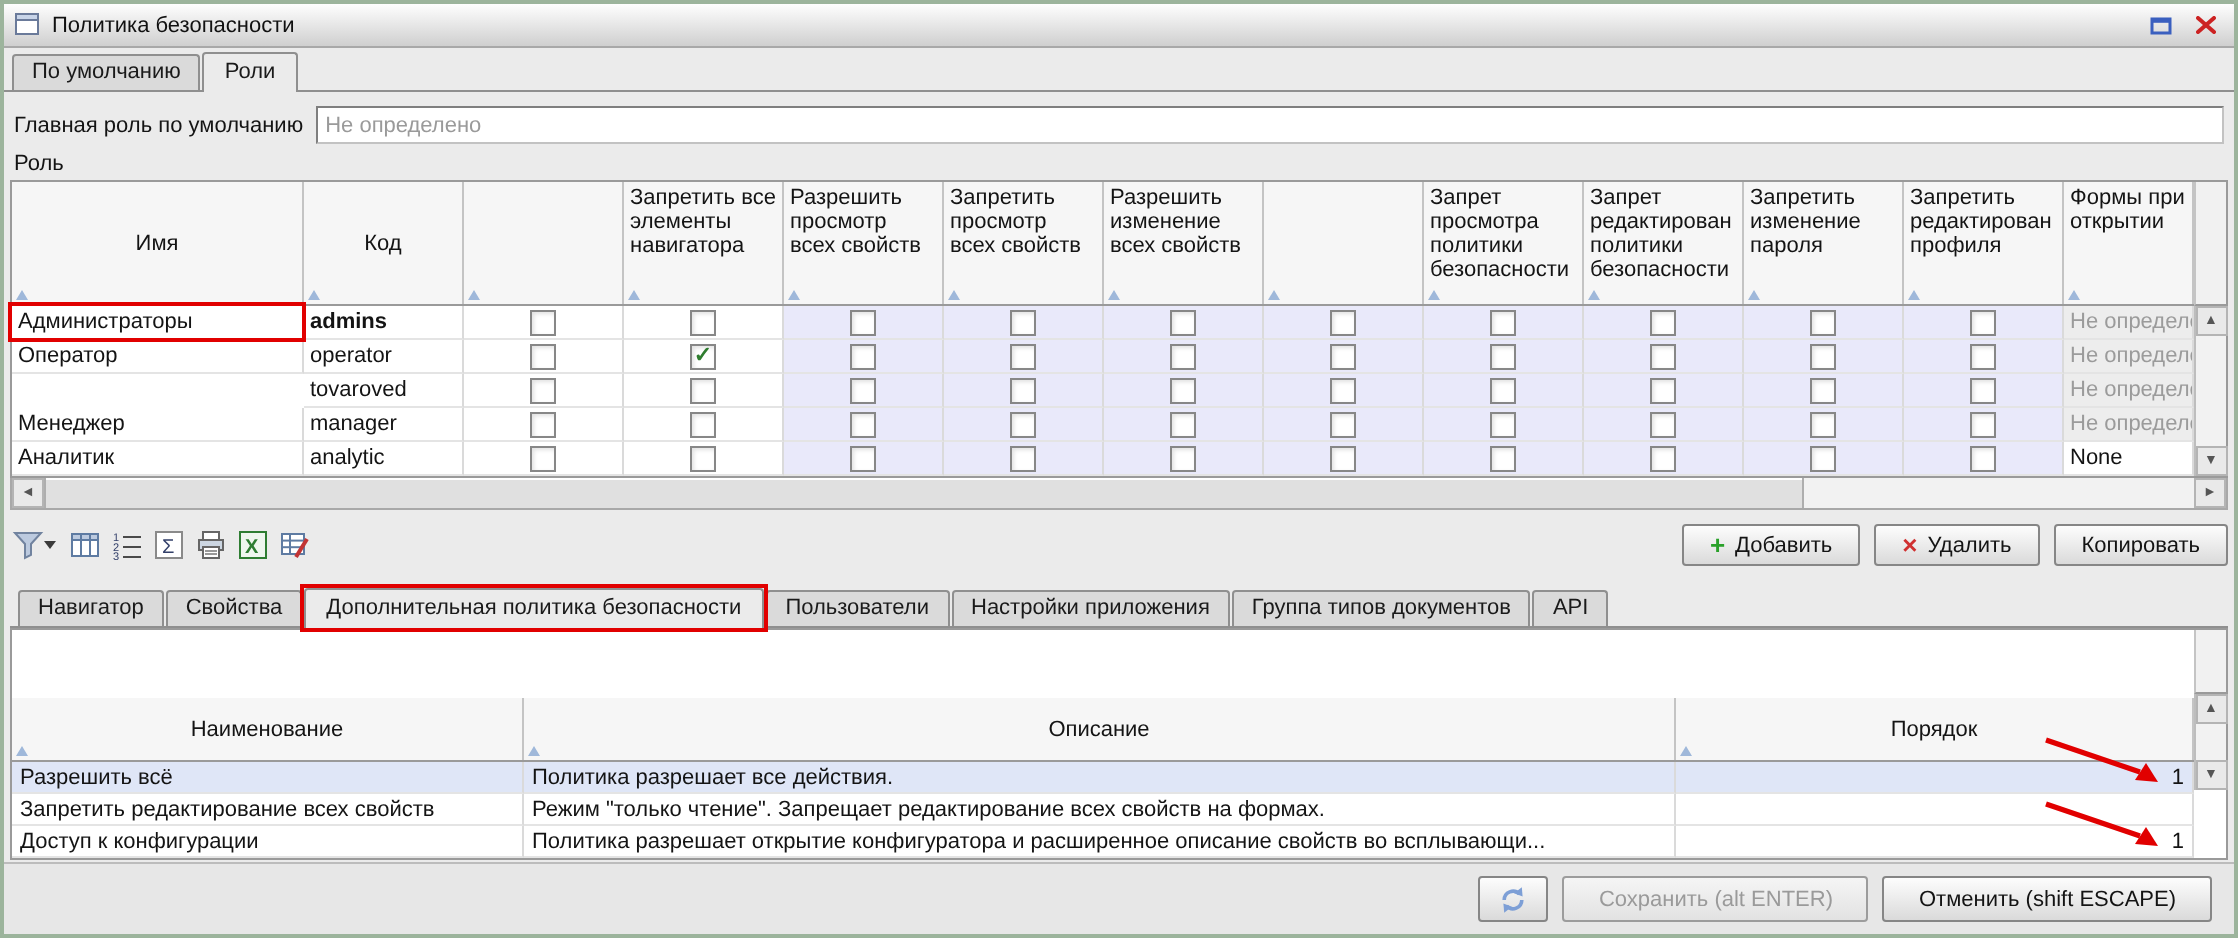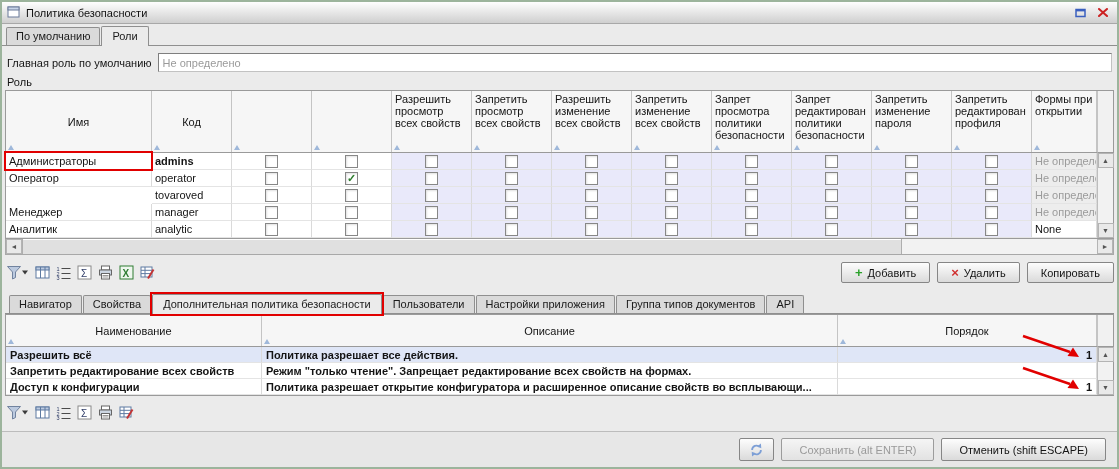--- a/index.html
+++ b/index.html
@@ -78,24 +78,24 @@
 .tspacer{flex:1;}
 .btn{height:21px;font-size:11px;color:#141414;border:1px solid #868686;border-radius:2px;
   background:linear-gradient(#fdfdfd,#dadada);display:inline-flex;align-items:center;justify-content:center;
   gap:5px;padding:0 13px;margin-left:7px;font-family:"Liberation Sans",sans-serif;}
 .btn-ic{font-weight:bold;font-size:13px;line-height:1;}
 .plus{color:var(--add-accent);}
 .cross{color:var(--delete-accent);}
 
 
 .policy-grid{position:relative;width:1109px;border:1px solid #9a9a9a;background:#fff;}
-.pt-header{display:flex;width:1091px;height:32px;border-bottom:1px solid #9a9a9a;}
+.pt-header{display:flex;width:1091px;height:32px;border-bottom:1px solid #9a9a9a;margin-top:34px;}
 .prow{display:flex;width:1091px;height:16px;}
 .pcell{font-size:11px;display:flex;align-items:center;padding:0 4px;border-right:1px solid #dadada;
-  border-bottom:1px solid #e4e4e4;background:#fff;white-space:nowrap;overflow:hidden;font-weight:bold;}
+  border-bottom:1px solid #e4e4e4;background:#fff;white-space:nowrap;overflow:hidden;}
 .prow.selected .pcell{background:var(--selection);}
 .pcell.order{justify-content:flex-end;position:relative;overflow:visible;}
 .order-val{position:relative;z-index:2;}
 .annot-arrow{position:absolute;right:12px;top:-14px;width:64px;height:28px;pointer-events:none;z-index:10;}
 .pcorner{position:absolute;top:0;right:0;width:16px;height:32px;background:#f1f1f1;
   border-left:1px solid #c4c4c4;border-bottom:1px solid #9a9a9a;}
 
 
 .footer{position:absolute;left:0;right:0;bottom:0;height:36px;display:flex;align-items:center;
   justify-content:flex-end;padding:0 11px;border-top:1px solid #bcbcbc;background:#e7e7e7;}
@@ -148,25 +148,25 @@
       <div class="rt-header" id="rtHeader">
           <div class="hcell hcenter" style="width: 146px;">
             <span class="hlabel">Имя</span>
             <span class="sort-mark"></span>
           </div>
           <div class="hcell hcenter" style="width: 80px;">
             <span class="hlabel">Код</span>
             <span class="sort-mark"></span>
           </div>
           <div class="hcell" style="width: 80px;"><span class="sort-mark"></span></div>
-          <div class="hcell" style="width: 80px;"><span class="sort-mark"></span></div>
+          <div class="hcell" style="width: 80px;"><span class="hlabel">Запретить все элементы навигатора</span><span class="sort-mark"></span></div>
           <div class="hcell" style="width: 80px;"><span class="hlabel">Разрешить просмотр всех свойств</span><span class="sort-mark"></span></div>
           <div class="hcell" style="width: 80px;"><span class="hlabel">Запретить просмотр всех свойств</span><span class="sort-mark"></span></div>
           <div class="hcell" style="width: 80px;"><span class="hlabel">Разрешить изменение всех свойств</span><span class="sort-mark"></span></div>
-          <div class="hcell" style="width: 80px;"><span class="hlabel">Запретить изменение всех свойств</span><span class="sort-mark"></span></div>
+          <div class="hcell" style="width: 80px;"><span class="sort-mark"></span></div>
           <div class="hcell" style="width: 80px;"><span class="hlabel">Запрет просмотра политики безопасности</span><span class="sort-mark"></span></div>
           <div class="hcell" style="width: 80px;"><span class="hlabel">Запрет редактирован политики безопасности</span><span class="sort-mark"></span></div>
           <div class="hcell" style="width: 80px;"><span class="hlabel">Запретить изменение пароля</span><span class="sort-mark"></span></div>
           <div class="hcell" style="width: 80px;"><span class="hlabel">Запретить редактирован профиля</span><span class="sort-mark"></span></div>
           <div class="hcell" style="width: 65px;"><span class="hlabel">Формы при открытии</span><span class="sort-mark"></span></div>
         </div>
       <div id="rtRows">
           <div class="trow">
             <div class="cell rel" style="width: 146px;">Администраторы<div class="annot-box"></div></div>
             <div class="cell" style="width: 80px; font-weight: bold;">admins</div>

